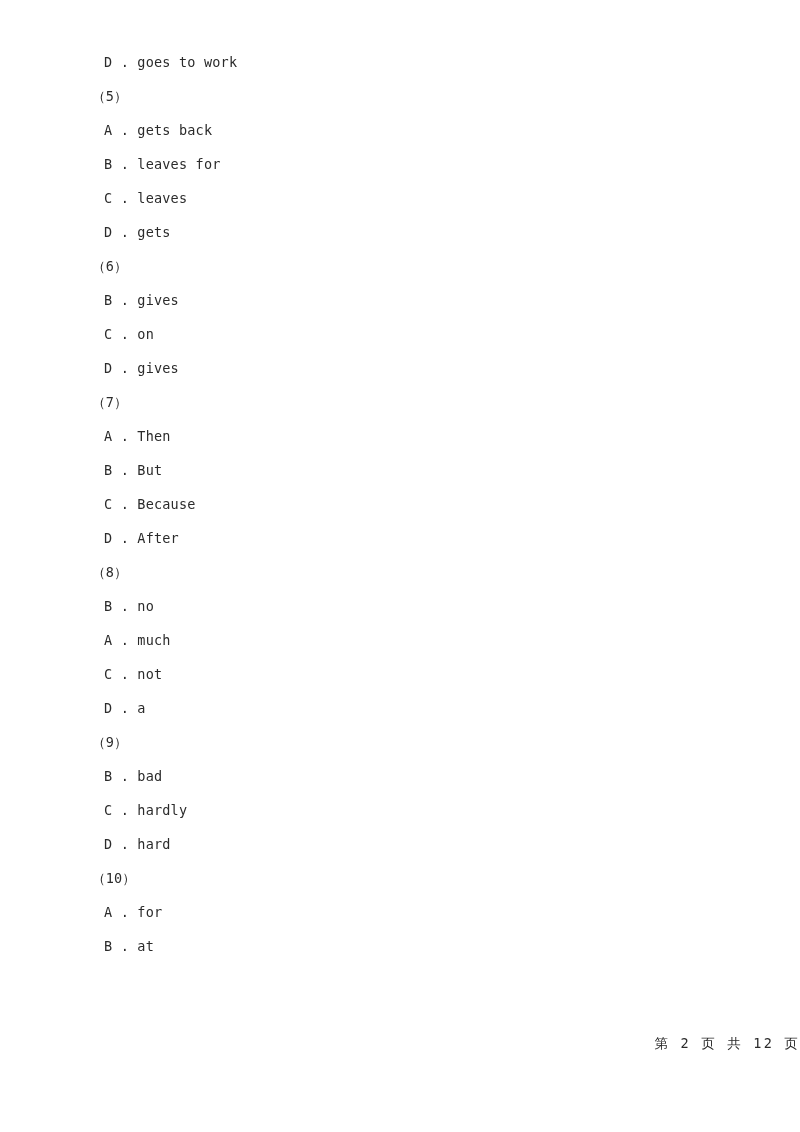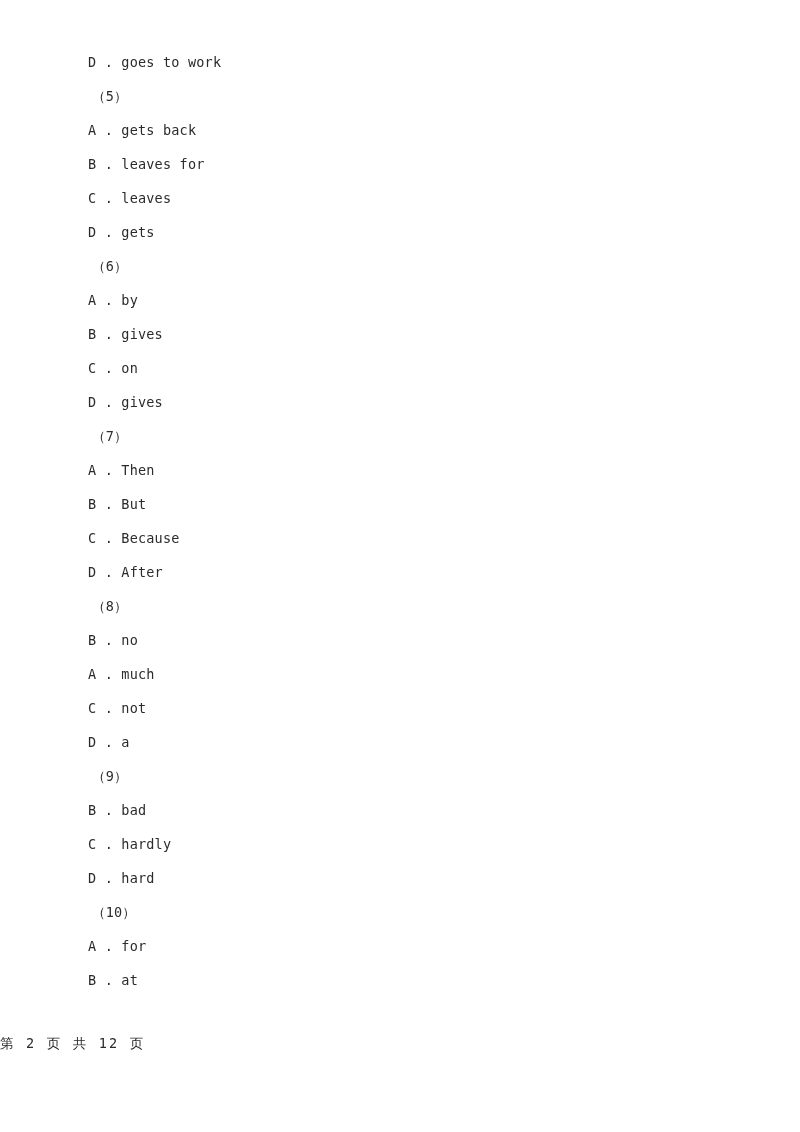--- a/index.html
+++ b/index.html
@@ -23,52 +23,51 @@
   }
   .line {
     height: 34px;
     line-height: 34px;
     font-size: 13.5px;
     color: #2b2b2b;
     white-space: pre;
     letter-spacing: 0.2px;
   }
   .line.option {
-    margin-left: 0px;
+    margin-left: 16px;
   }
   .line.qnum {
     margin-left: 4px;
   }
   .footer {
     position: absolute;
     left: 0;
     top: 1032px;
     width: 800px;
-    text-align: left;
+    text-align: right;
     font-size: 13.5px;
     line-height: 22px;
     color: #2b2b2b;
     letter-spacing: 2.2px;
     font-family: "DejaVu Sans Mono", "Liberation Mono", monospace;
   }
 </style>
 </head>
 <body>
 
 <div class="page">
 
   <div class="content">
       <div class="line option">D . goes to work</div>
       <div class="line qnum">（5）</div>
       <div class="line option">A . gets back</div>
       <div class="line option">B . leaves for</div>
       <div class="line option">C . leaves</div>
       <div class="line option">D . gets</div>
       <div class="line qnum">（6）</div>
-      <div class="line option">A . by</div>
       <div class="line option">B . gives</div>
       <div class="line option">C . on</div>
       <div class="line option">D . gives</div>
       <div class="line qnum">（7）</div>
       <div class="line option">A . Then</div>
       <div class="line option">B . But</div>
       <div class="line option">C . Because</div>
       <div class="line option">D . After</div>
       <div class="line qnum">（8）</div>
       <div class="line option">B . no</div>

